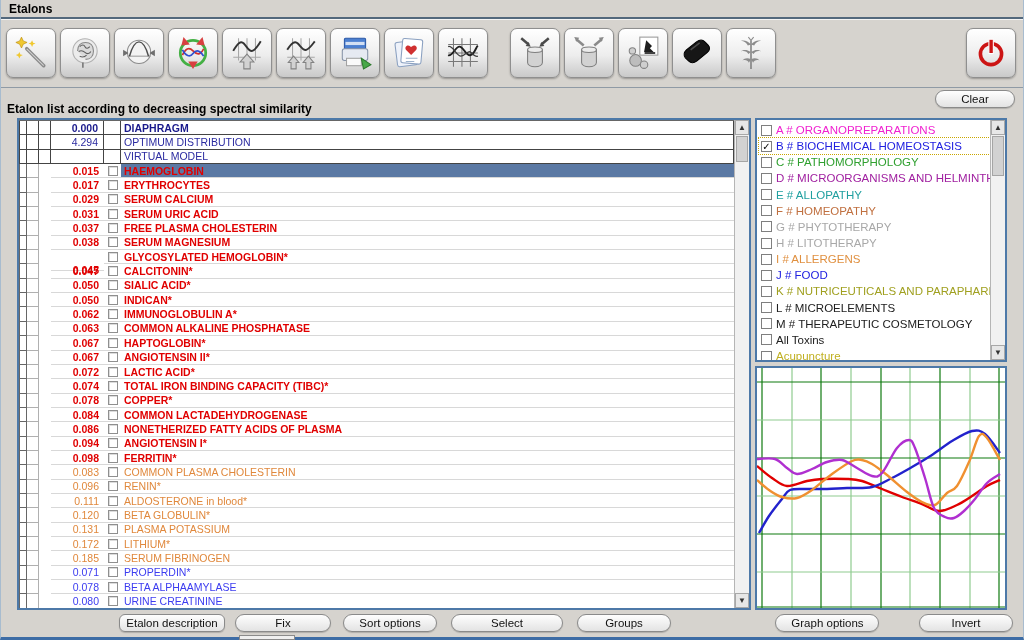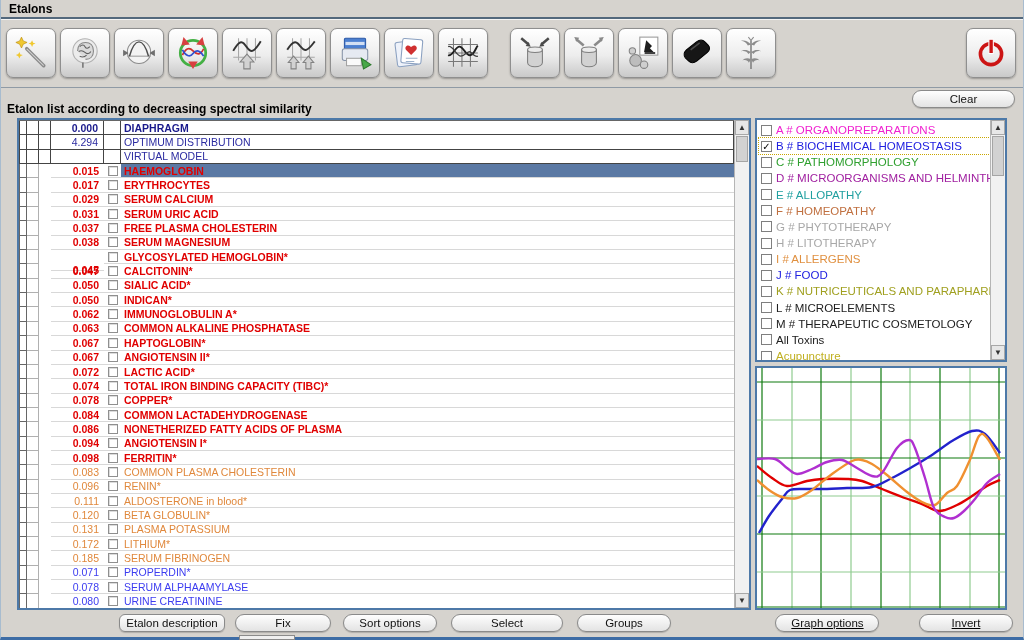--- a/index.html
+++ b/index.html
@@ -15,21 +15,21 @@
   .tbtn { width:50px; height:50px; flex:0 0 auto; border:1px solid #8f8f8f; border-radius:7px;
           background:linear-gradient(#ffffff, #ededed 55%, #c9c9c9);
           box-shadow:0 1px 2px rgba(0,0,0,.3); margin-right:4px;
           display:flex; align-items:center; justify-content:center; cursor:pointer; }
   .tbtn svg { width:36px; height:36px; }
   .tbtn.group-gap { margin-left:18px; }
   .exit-btn { margin-left:auto; margin-right:2px; }
 
   .subheader { height:30px; display:flex; align-items:flex-end; padding:0 8px 2px 6px; }
   .list-title { font-size:12px; font-weight:bold; color:#000; }
-  .clear-btn { margin-left:auto; width:103px; height:18px; margin-bottom:8px; }
+  .clear-btn { margin-left:auto; width:80px; height:18px; margin-bottom:8px; }
 
   .btn { border:1px solid #8a8a8a; border-radius:9px; font-size:11.5px; color:#111;
          background:linear-gradient(#fefefe,#e3e3e3); box-shadow:0 1px 1px rgba(0,0,0,.18);
          display:flex; align-items:center; justify-content:center; cursor:pointer; }
 
   .content { display:flex; padding:0 16px; height:492px; }
 
   
   .left-panel { width:764px; border:2px solid #4d79a8; background:#fff; display:flex; overflow:hidden; }
   .rows { flex:1; overflow:hidden; border-top:1px solid #666; }
@@ -67,21 +67,21 @@
   .cat-item.focused { outline:1px dotted #c9a600; }
   .cat-cb { width:11px; height:11px; flex:0 0 auto; border:1px solid #7f7f7f; background:#fff; margin-right:4px;
             font-size:10px; line-height:9px; text-align:center; color:#000; }
   .graph-box { height:244px; border:2px solid #4d79a8; background:#fff; margin-top:4px; overflow:hidden; }
   .graph-box svg { display:block; width:100%; height:100%; }
 
   
   .footer { height:25px; display:flex; align-items:center; padding:0 2px; }
   .footer-left { width:764px; display:flex; align-items:center; }
   .footer-right { width:252px; margin-left:4px; display:flex; align-items:center; justify-content:space-between;
-                  padding:0 8px 0 6px;text-decoration:underline; }
+                  padding:0 8px 0 6px; }
   .fbtn { height:18px; }
   .bottom-tab { position:absolute; left:238px; bottom:-3px; width:56px; height:5px;
                 background:#efefef; border:1px solid #8a8a8a; }
 </style>
 </head>
 <body>
 
 <div class="window">
 
   <div class="titlebar">Etalons</div>
@@ -575,21 +575,21 @@
   </div>
 
   <div class="row">
     <div class="cell c1"></div>
     <div class="cell c2"></div>
     <div class="cell c3"></div>
     <div class="cell val" style="color: rgb(60, 60, 240);">0.078</div>
     <div class="cell chk">
               <div class="cbx"></div>
             </div>
-    <div class="cell name" style="color: rgb(60, 60, 240);">SERUM ALPHAAMYLASE</div>
+    <div class="cell name" style="color: rgb(60, 60, 240);">BETA ALPHAAMYLASE</div>
   </div>
 
   <div class="row">
     <div class="cell c1"></div>
     <div class="cell c2"></div>
     <div class="cell c3"></div>
     <div class="cell val" style="color: rgb(60, 60, 240);">0.080</div>
     <div class="cell chk">
               <div class="cbx"></div>
             </div>

